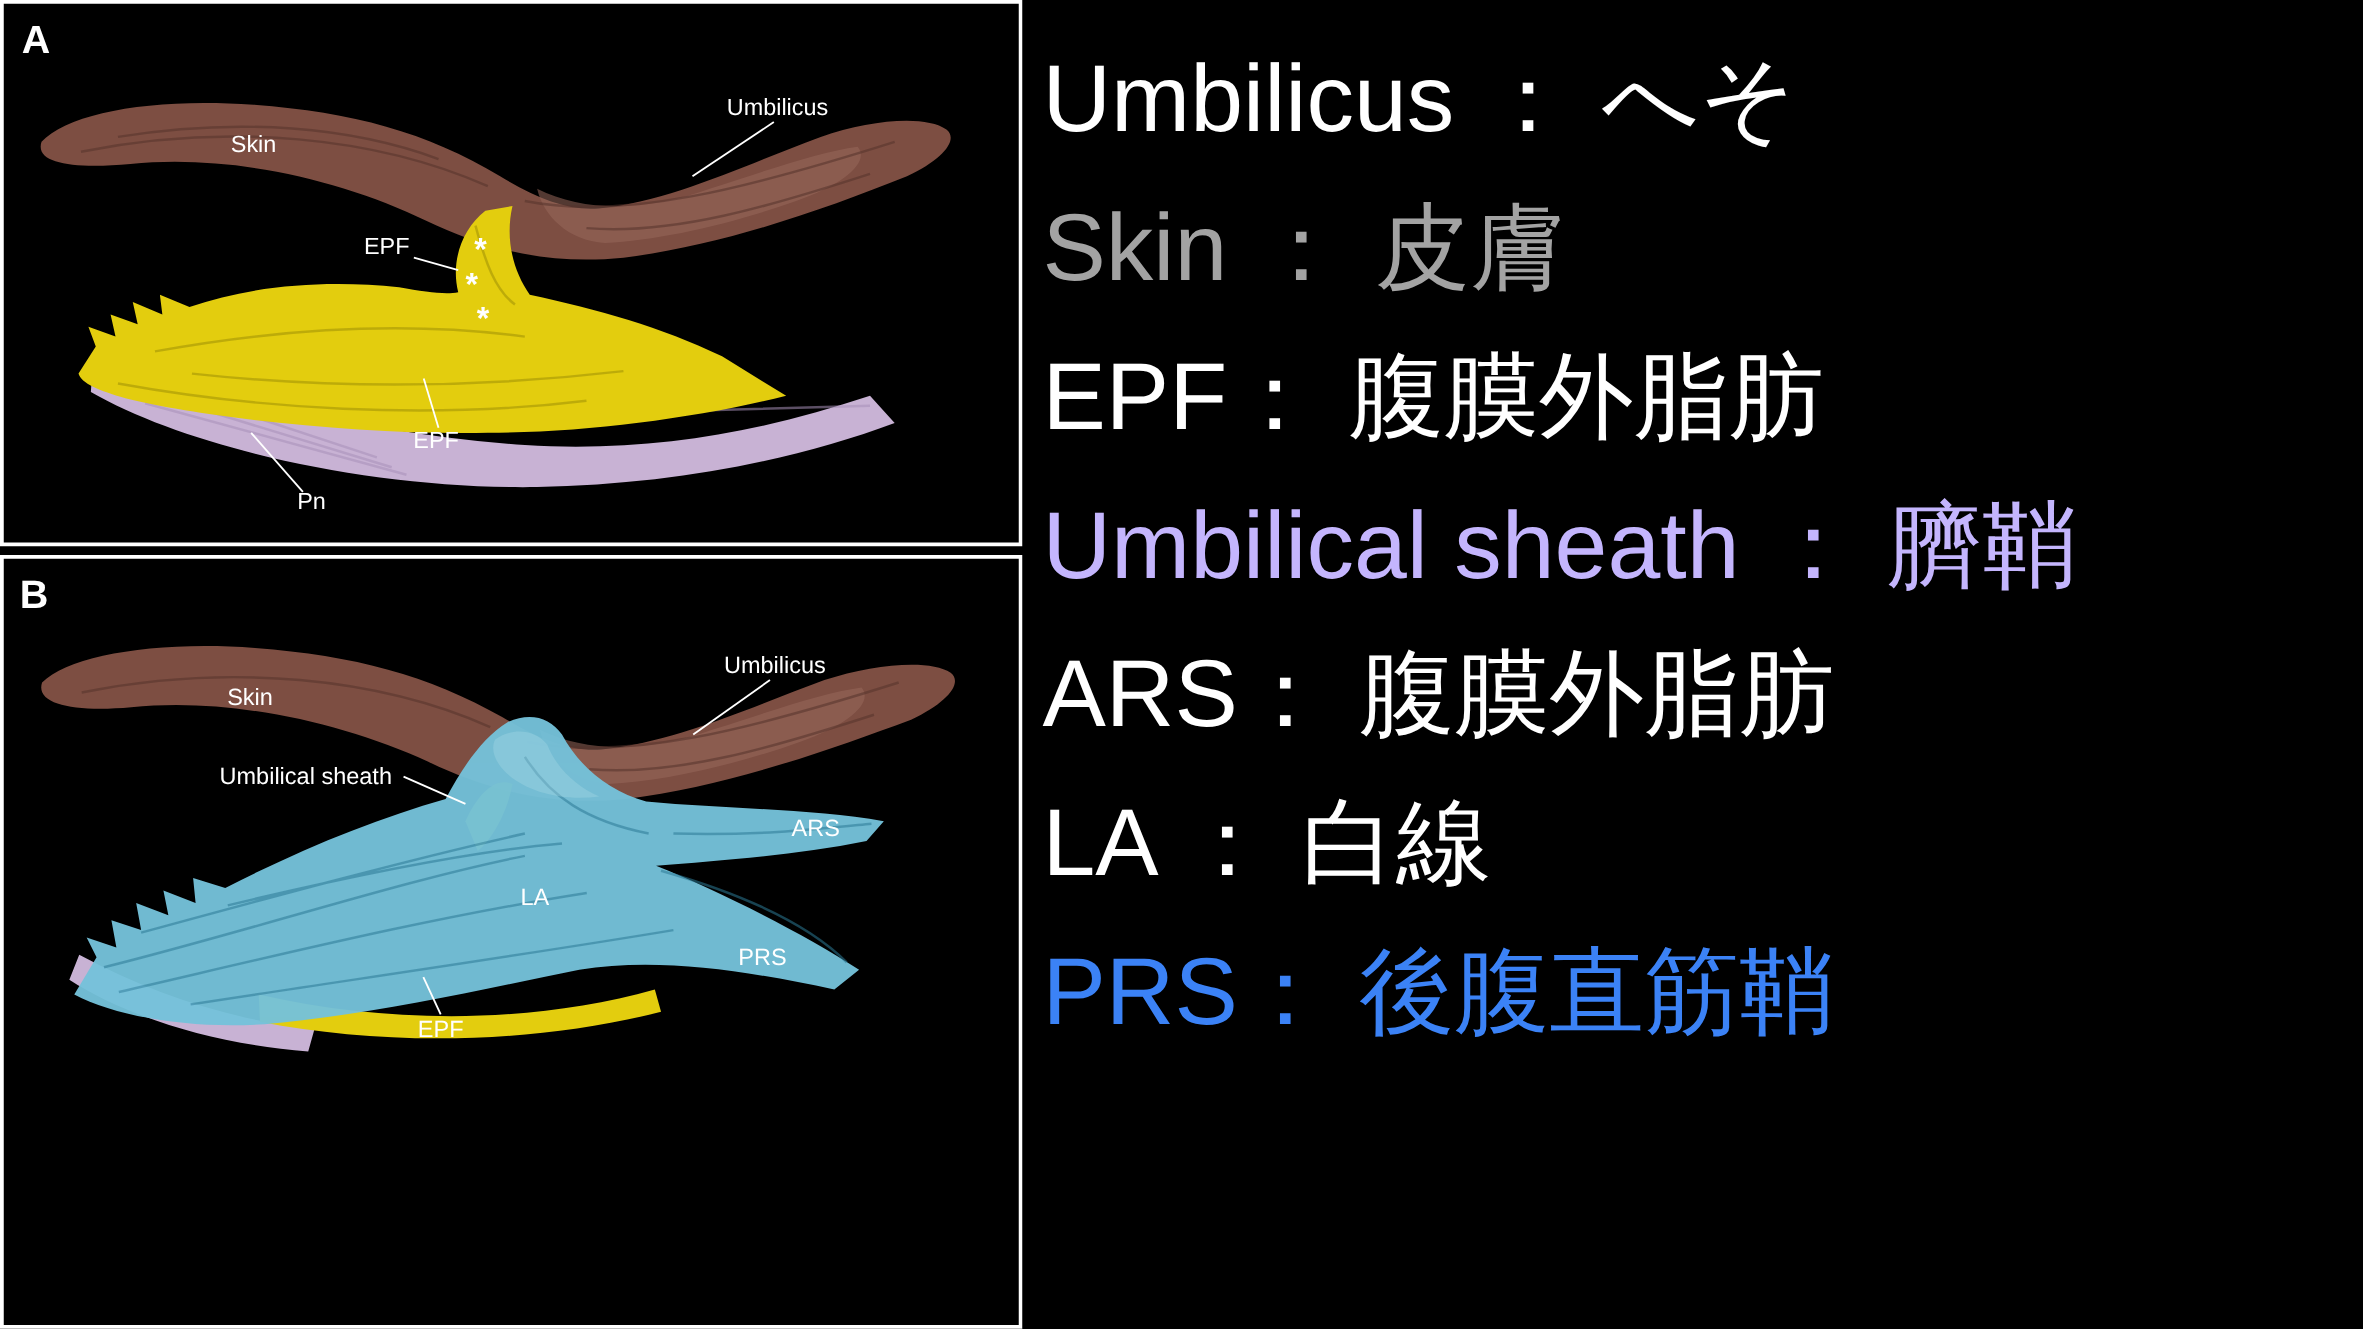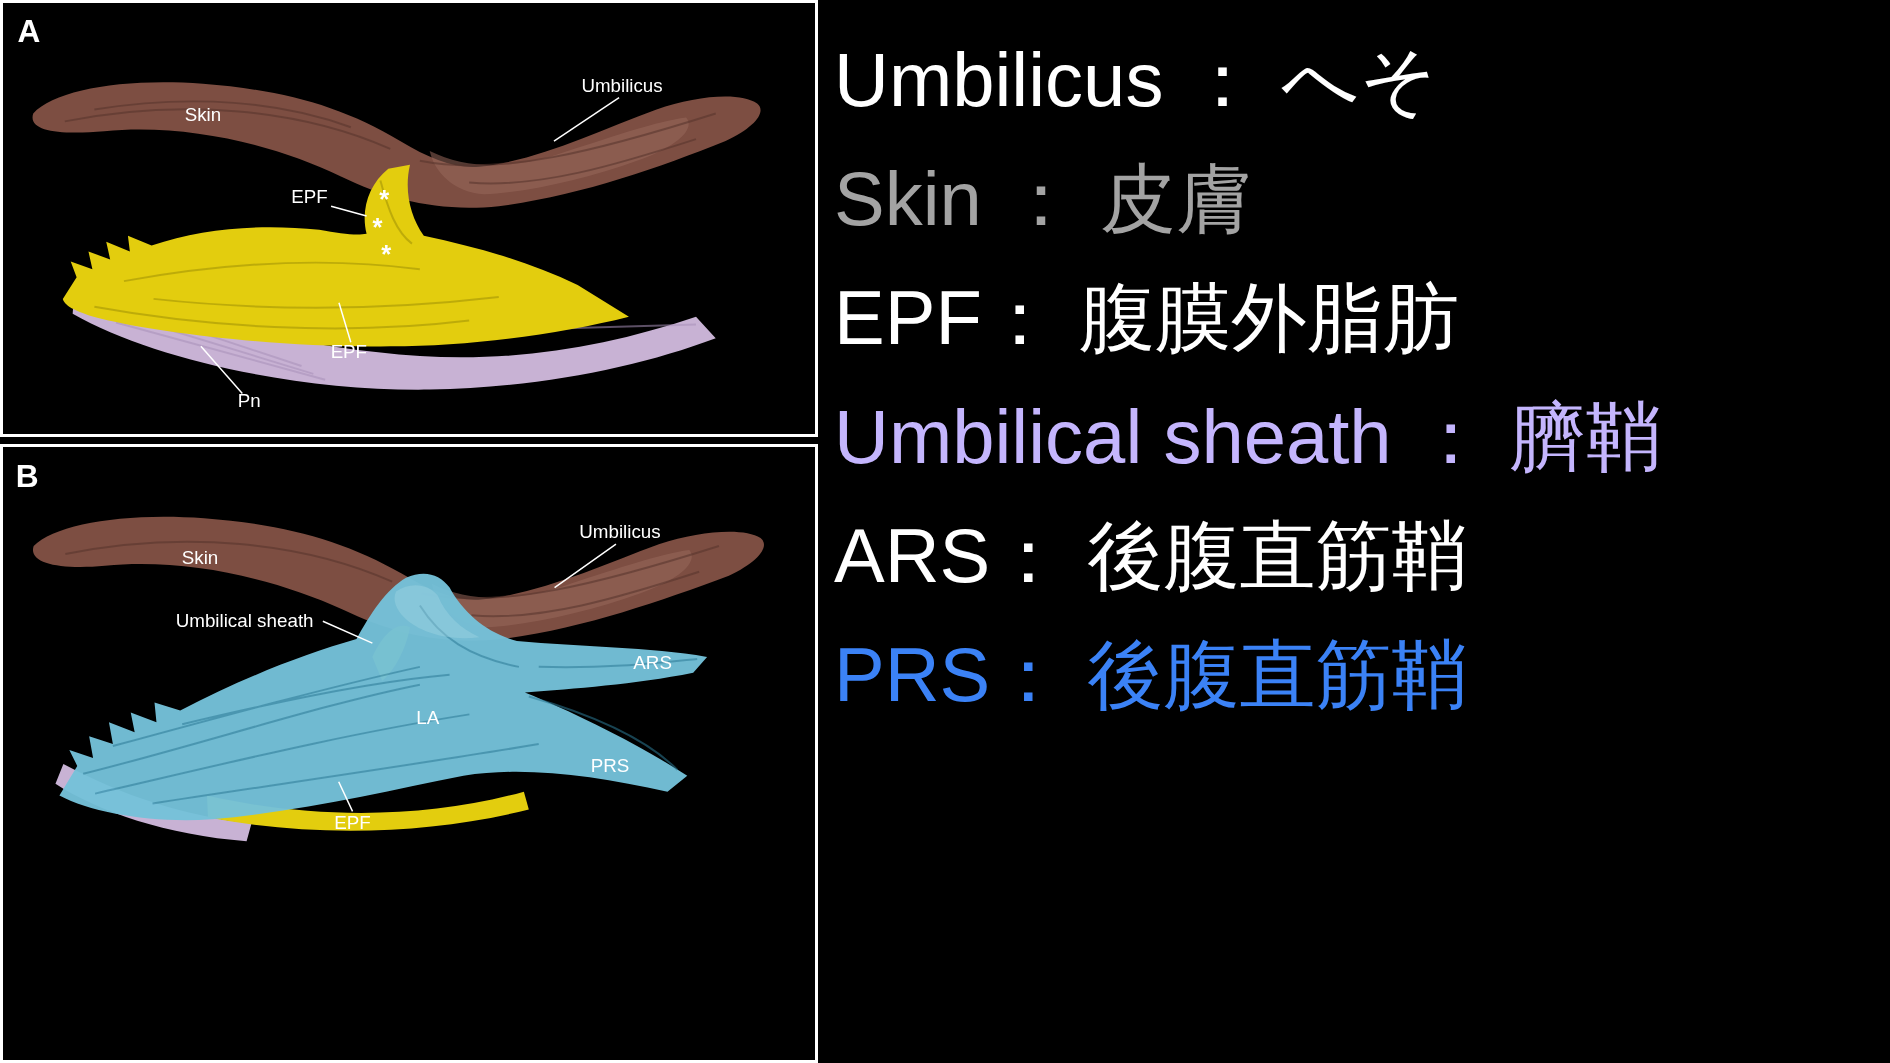--- a/index.html
+++ b/index.html
@@ -135,15 +135,16 @@
       <text class="lbl" x="352" y="386" text-anchor="middle">EPF</text>
     </svg>
   </div>
 </div>
 
 <div class="legend">
   <div class="legend-line" style="color: rgb(255, 255, 255);">Umbilicus ： へそ</div>
   <div class="legend-line" style="color: #a3a3a3;">Skin ： 皮膚</div>
   <div class="legend-line" style="color: rgb(255, 255, 255);">EPF： 腹膜外脂肪</div>
   <div class="legend-line" style="color: #c4b5fd;">Umbilical sheath ： 臍鞘</div>
-  <div class="legend-line" style="color: rgb(255, 255, 255);">ARS： 後腹直筋鞘</div>
+  <div class="legend-line" style="color: rgb(255, 255, 255);">ARS： 腹膜外脂肪</div>
+  <div class="legend-line" style="color: rgb(255, 255, 255);">LA ： 白線</div>
   <div class="legend-line" style="color: #3b82f6;">PRS： 後腹直筋鞘</div>
 </div>
 
 </body></html>

